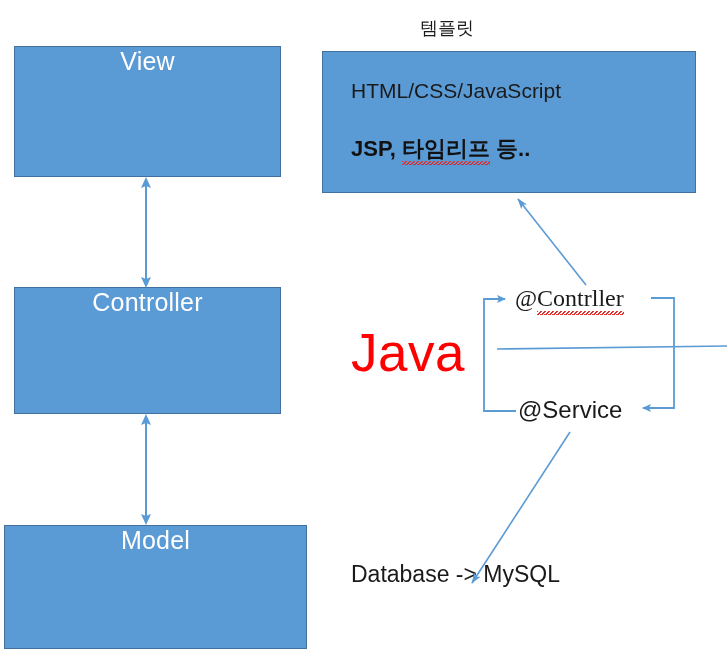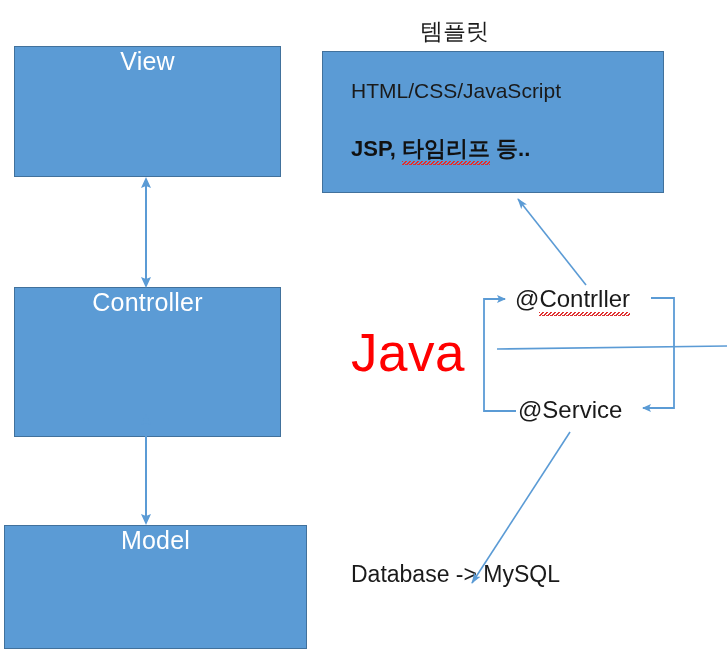--- a/index.html
+++ b/index.html
@@ -25,26 +25,26 @@
     box-sizing: border-box;
     display: flex;
     align-items: flex-start;
     justify-content: center;
     color: #ffffff;
     font-size: 25px;
     font-weight: 400;
     letter-spacing: 0.2px;
   }
   #box-view      { left: 14px;  top: 46px;  width: 267px; height: 131px; }
-  #box-controller{ left: 14px;  top: 287px; width: 267px; height: 150px; }
+  #box-controller{ left: 14px;  top: 287px; width: 267px; height: 127px; }
   #box-model     { left: 4px;  top: 525px; width: 303px; height: 124px; }
 
   #box-template {
     position: absolute;
-    left: 322px; top: 51px; width: 342px; height: 142px;
+    left: 322px; top: 51px; width: 374px; height: 142px;
     background: #5B9BD5;
     border: 1px solid #41719C;
     box-sizing: border-box;
     display: block;
     padding: 26px 0 0 28px;
   }
   #box-template .tmpl-line1 {
     color: #1a1a1a;
     font-size: 21px;
     line-height: 26px;
@@ -69,31 +69,32 @@
     background-position: left bottom;
     padding-bottom: 4px;
   }
   .free-label {
     position: absolute;
     white-space: nowrap;
     color: #1a1a1a;
   }
   #label-template-title {
     left: 420px; top: 16px;
-    font-size: 23px;
+    font-size: 18px;
   }
   #label-java {
     left: 351px; top: 322px;
     font-size: 53px;
     color: #FF0000;
     letter-spacing: 0.5px;
   }
   #label-controller-ann {
     left: 515px; top: 285px;
     font-size: 24px;
+    font-family: Liberation Serif, serif;
   }
   #label-service-ann {
     left: 518px; top: 396px;
     font-size: 24px;
   }
   #label-database {
     left: 351px; top: 561px;
     font-size: 23px;
   }
   svg.overlay {

